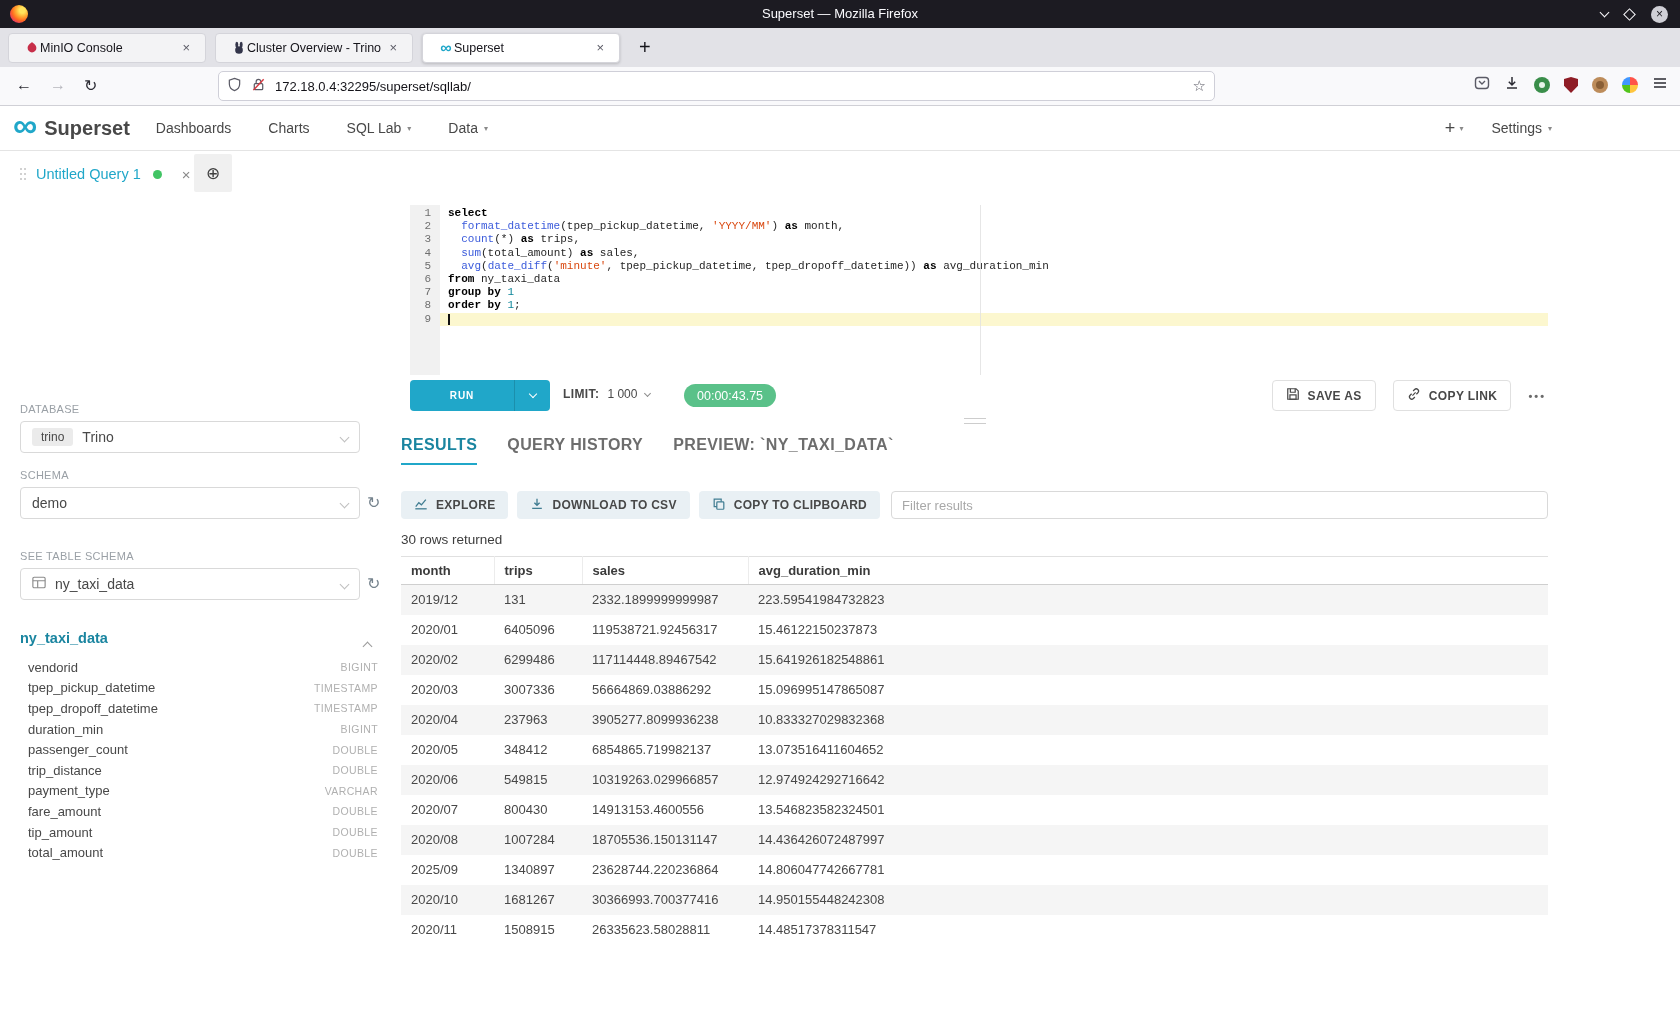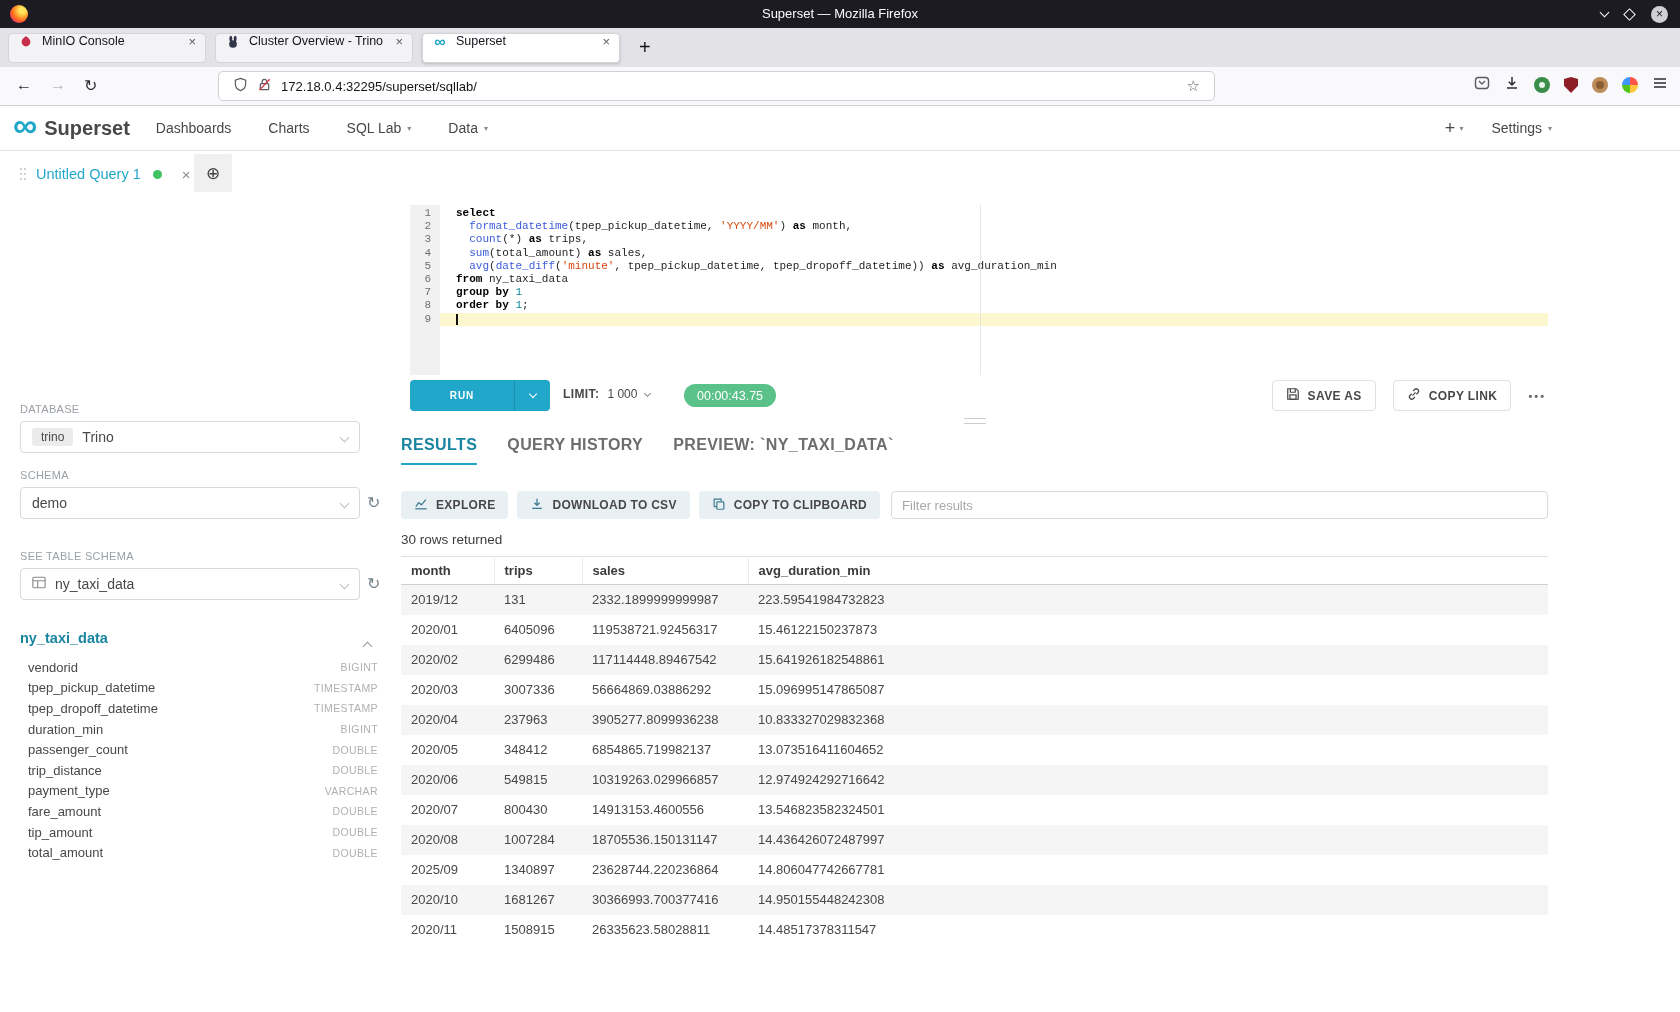--- a/index.html
+++ b/index.html
@@ -22,36 +22,36 @@
   .win-controls { position:absolute; right:12px; top:0; height:28px; display:flex; align-items:center; gap:17px; }
   .wc-chev { width:7px; height:7px; border-right:1.6px solid #fbfbfe; border-bottom:1.6px solid #fbfbfe; transform:rotate(45deg); margin-top:-3px; }
   .wc-diamond { width:9px; height:9px; border:1.5px solid #fbfbfe; transform:rotate(45deg); }
   .wc-close { width:17px; height:17px; border-radius:50%; background:#cfcfd6; color:#1c1b22;
               font-size:12px; line-height:16px; text-align:center; }
 
   
   .tabstrip { position:absolute; top:28px; left:0; width:100%; height:39px; background:#e2e2e7;
               display:flex; align-items:center; padding-left:8px; gap:9px; }
   .btab { width:198px; height:30px; background:#f3f3f5; border:1px solid #d4d4da; border-radius:4px;
-          display:flex; align-items:flex-start; padding:0 9px; gap:8px; font-size:12.5px; color:#15141a; }
+          display:flex; align-items:center; padding:0 15px; font-size:12.5px; color:#15141a; }
   .btab.active { background:#fff; box-shadow:0 1px 3px rgba(0,0,0,.18); }
   .btab-title { flex:1; white-space:nowrap; overflow:hidden; }
   .btab-close { color:#5b5b66; font-size:13px; }
   .fav { width:16px; height:16px; flex:0 0 auto; display:flex; align-items:center; justify-content:center; }
   .fav.sup { color:#20a7c9; font-weight:700; font-size:16px; }
   .newtab { font-size:20px; color:#15141a; margin-left:10px; }
 
   
   .toolbar-row { position:absolute; top:67px; left:0; width:100%; height:39px; background:#f9f9fb;
                  border-bottom:1px solid #d0d0d6; }
   .nav-ico { position:absolute; top:9px; font-size:16px; color:#2b2b33; }
   .nav-ico.disabled { color:#b6b6bd; }
   .url-field { position:absolute; left:218px; top:4px; width:997px; height:30px; background:#fff;
                border:1px solid #cfcfd8; border-radius:5px; display:flex; align-items:center;
-               padding:0 14px; gap:9px; }
+               padding:0 8px; gap:9px; }
   .url-text { font-size:13px; color:#15141a; flex:1; }
   .star { color:#5b5b66; font-size:15px; }
   .tb-right { position:absolute; right:12px; top:8px; display:flex; gap:14px; align-items:center; }
   .ext-circle { width:16px; height:16px; border-radius:50%; }
   .ext-green { background:#3a8e4a; position:relative; }
   .ext-green::after { content:""; position:absolute; left:5px; top:5px; width:6px; height:6px; border-radius:50%; background:#e7f5e9; }
   .ext-shield { width:14px; height:16px; background:#8f1d26;
                 clip-path:polygon(50% 0, 100% 12%, 100% 55%, 50% 100%, 0 55%, 0 12%); }
   .ext-tan { background:#bd8c5a; position:relative; }
   .ext-tan::after { content:""; position:absolute; left:4px; top:4px; width:8px; height:8px; border-radius:50%; background:#8a5f36; }
@@ -101,21 +101,21 @@
 
   
   .main { position:absolute; left:401px; top:196px; width:1147px; height:816px; }
   .editor { position:absolute; left:9px; top:9px; width:1138px; height:170px; background:#fff; }
   .gutter { position:absolute; left:0; top:0; width:30px; height:100%; background:#f1f1f1;
             padding-top:2px; font:11px/13.2px "Liberation Mono","DejaVu Sans Mono",monospace;
             color:#6f6f6f; text-align:right; }
   .gut-line { padding-right:9px; height:13.2px; }
   .code { position:absolute; left:30px; top:0; right:0; height:100%; padding-top:2px; z-index:1;
           font:11px/13.2px "Liberation Mono","DejaVu Sans Mono",monospace; color:#1f1f1f; }
-  .code-line { white-space:pre; padding-left:16px; height:13.2px; min-height:13.2px; }
+  .code-line { white-space:pre; padding-left:8px; height:13.2px; min-height:13.2px; }
   .code-line.act { background:#fcf7cf; }
   .tk-kw { font-weight:700; color:#000; }
   .tk-fn { color:#3b5bdb; }
   .tk-str { color:#d9480f; }
   .tk-num { color:#0c8599; }
   .cursor { display:inline-block; width:2px; height:11px; background:#111; vertical-align:top; margin-top:1px; }
   .print-margin { position:absolute; left:570px; top:0; bottom:0; width:1px; background:#e0e0e0; z-index:2; opacity:.8; }
 
   
   .run-row { position:absolute; left:9px; top:184px; right:0; height:32px; }

